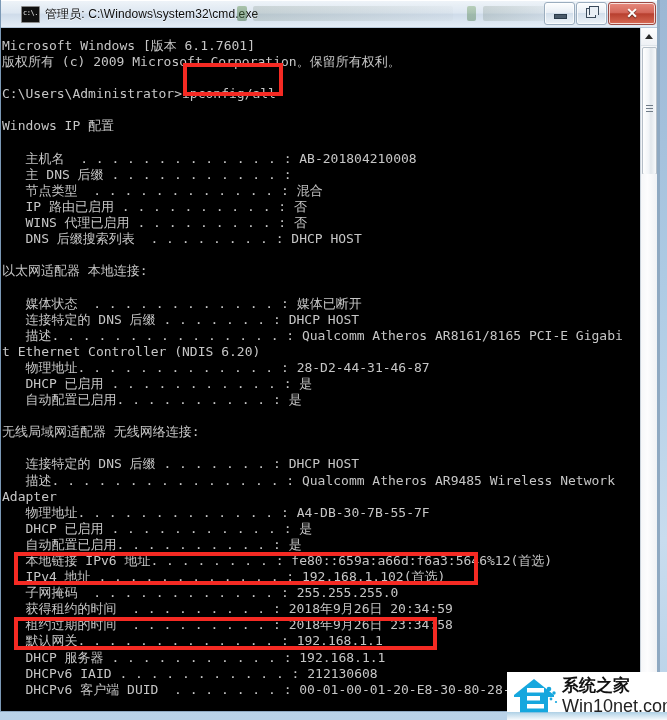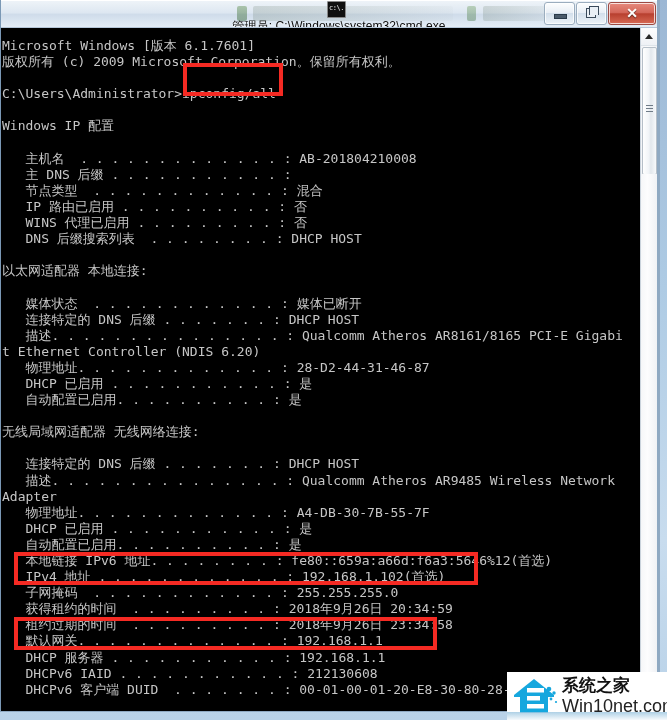--- a/index.html
+++ b/index.html
@@ -42,21 +42,20 @@
     background: linear-gradient(180deg, #eef3f8 0%, #dde7f1 45%, #cfdcea 52%, #e4edf6 100%);
     border-top: 1px solid #ffffff;
     border-bottom: 1px solid #b5c6d8;
     overflow: hidden;
   }
   #titlebar .tb-inner {
     display: flex;
     align-items: center;
     height: 26px;
     padding-left: 20px;
-    flex-direction: column;
   }
   .cmd-icon {
     width: 17px; height: 15px;
     background: #101010;
     border: 1px solid #888;
     border-radius: 1px;
     position: relative;
     flex: 0 0 auto;
     margin-right: 5px;
   }

